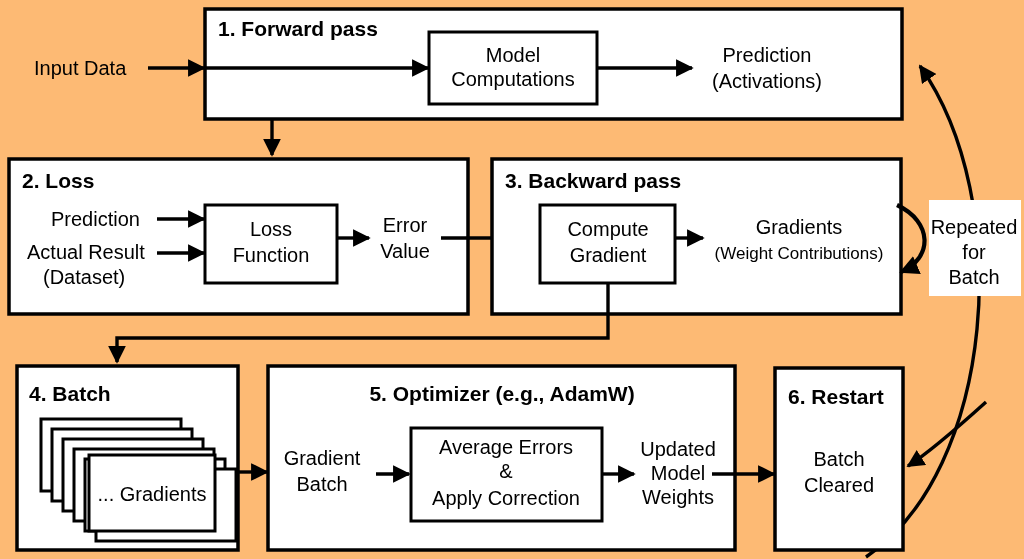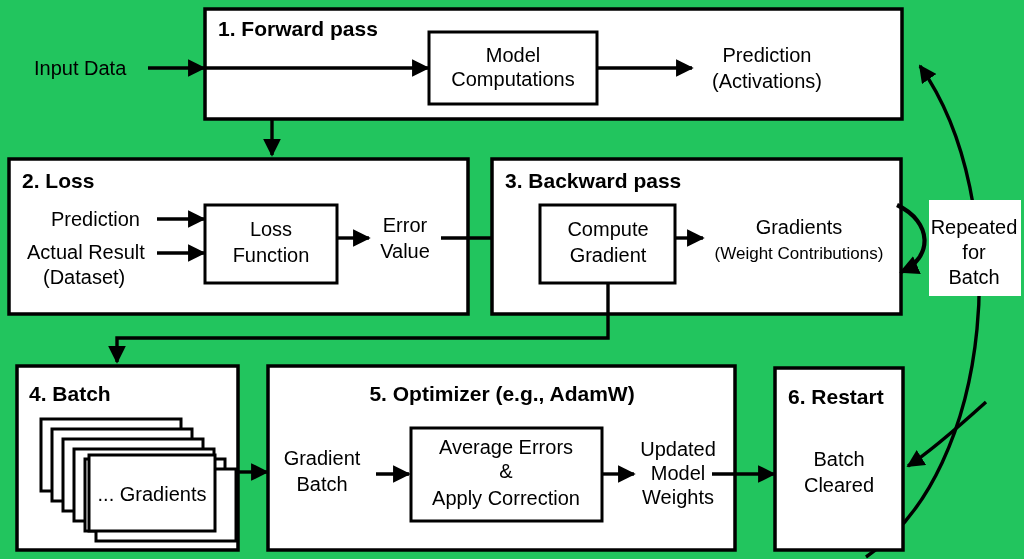--- a/index.html
+++ b/index.html
@@ -10,21 +10,21 @@
   body {
     width: 1024px;
     height: 559px;
     font-family: "Liberation Sans", sans-serif;
     overflow: hidden;
   }
   #diagram-root {
     position: relative;
     width: 1024px;
     height: 559px;
-    background: #22c55e;
+    background: #fdba74;
   }
   svg#diagram {
     display: block;
     width: 1024px;
     height: 559px;
   }
   .box-outline {
     fill: #ffffff;
     stroke: #000000;
     stroke-width: 3.5;

